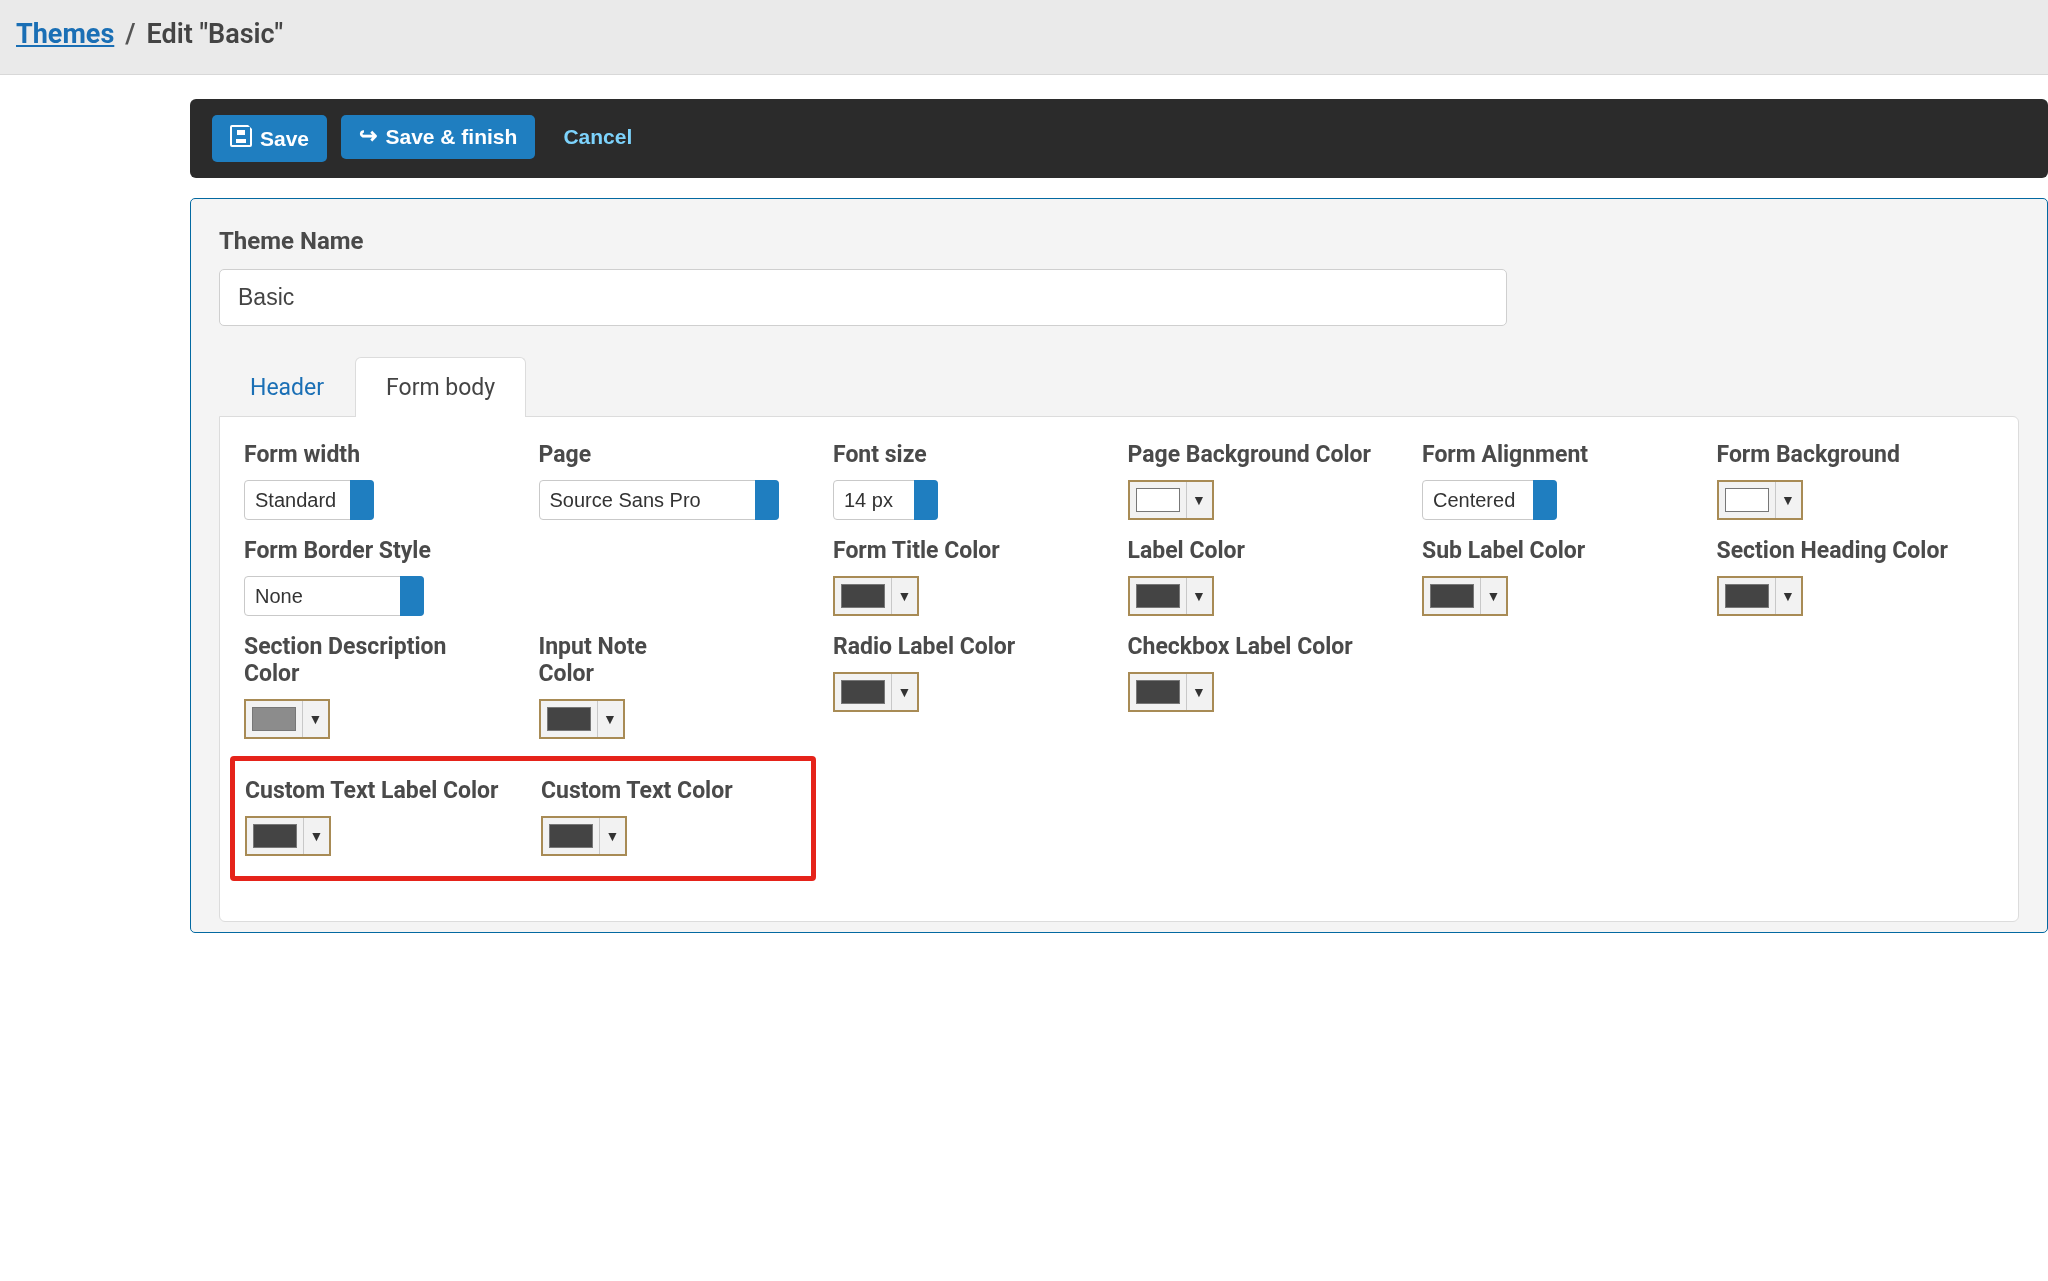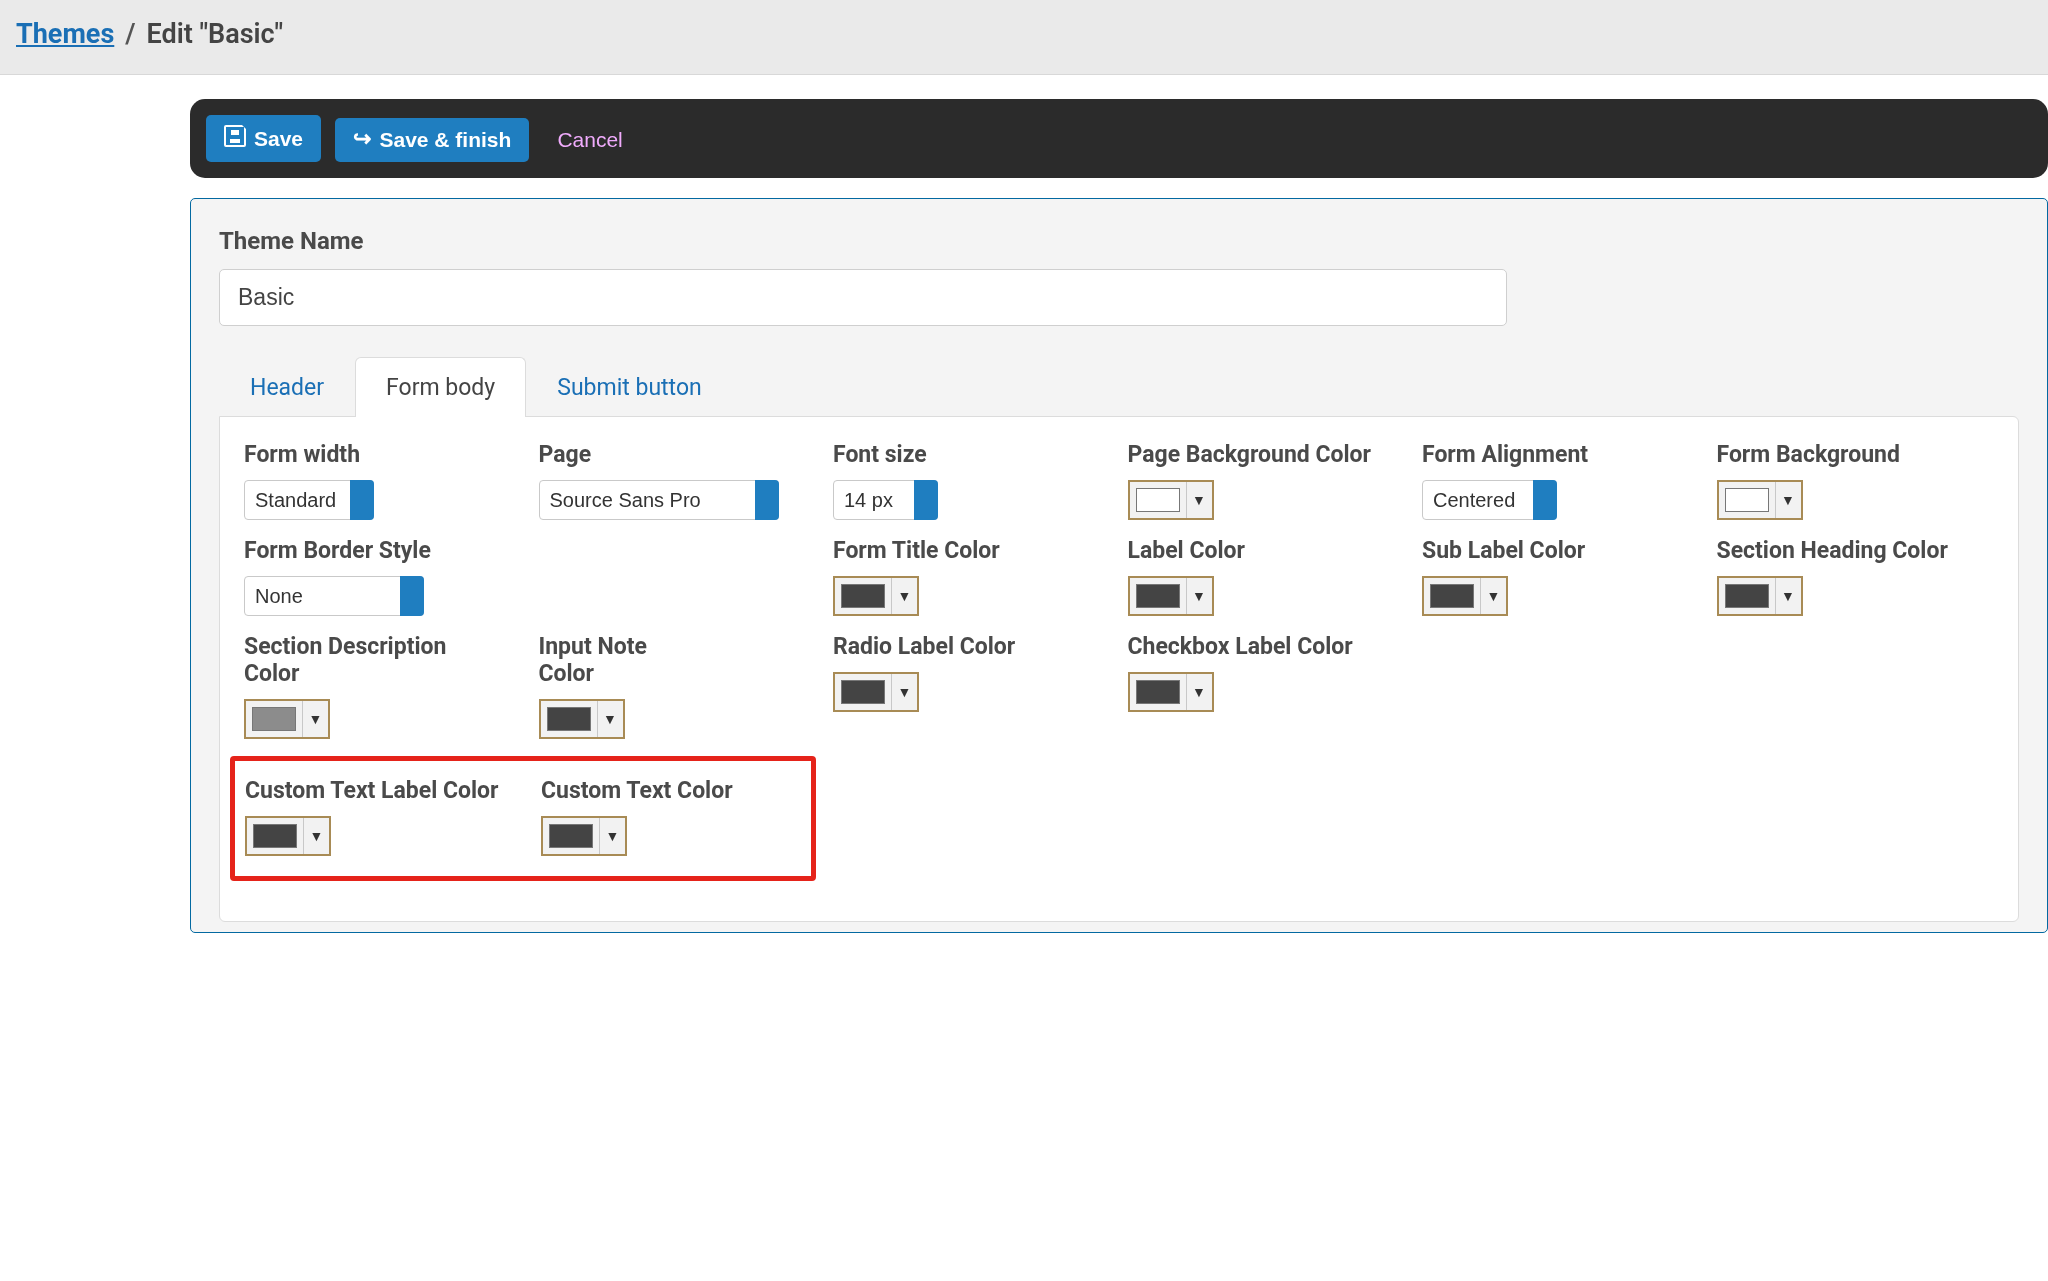--- a/index.html
+++ b/index.html
@@ -33,44 +33,44 @@
     color: #444;
     font-weight: 600;
     font-size: 27px;
   }
 
   .content-outer {
     padding: 0 0 0 190px;
   }
   .toolbar {
     background: #2b2b2b;
-    border-radius: 15px;
+    border-radius: 6px;
     margin-top: 24px;
-    padding: 16px 16px;
+    padding: 16px 22px;
     display: flex;
-    align-items: flex-end;
+    align-items: flex-start;
     gap: 14px;
   }
   .btn {
     background: #1f7ec0;
     color: #fff;
     border: none;
     border-radius: 5px;
     padding: 10px 18px;
     font-size: 21px;
     font-weight: 600;
     display: inline-flex;
     align-items: center;
     gap: 8px;
     cursor: pointer;
   }
   .btn-cancel {
     background: transparent;
-    color: #f0abfc;
-    font-weight: 400;
+    color: #7dd3fc;
+    font-weight: 700;
     padding-left: 14px;
   }
   .icon-save::before {
     content: "";
     display: inline-block;
     width: 18px; height: 18px;
     background:
       linear-gradient(#fff,#fff) center 12px/10px 4px no-repeat,
       linear-gradient(#fff,#fff) center 3px/8px 5px no-repeat;
     border: 2px solid #fff;
@@ -254,21 +254,20 @@
     </div>
 
     <div class="panel">
 
       <label class="field-label">Theme Name</label>
       <input class="text-input" type="text" value="Basic" style="">
 
       <div class="tabs">
         <div class="tab">Header</div>
         <div class="tab active">Form body</div>
-        <div class="tab">Submit button</div>
       </div>
 
       <div class="tab-pane">
         <div class="grid">
 
           <div class="cell">
             <div class="field-label">Form width</div>
             <span class="select-wrap">
               <select class="native-select" style="min-width:130px">
                 <option>Standard</option>

